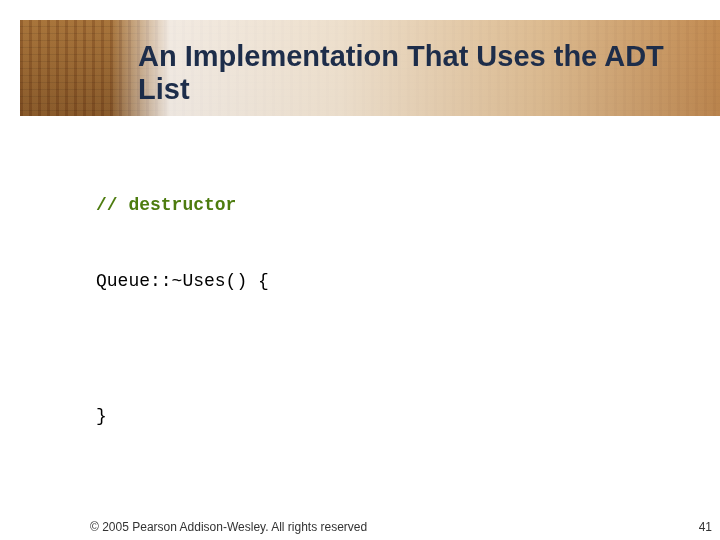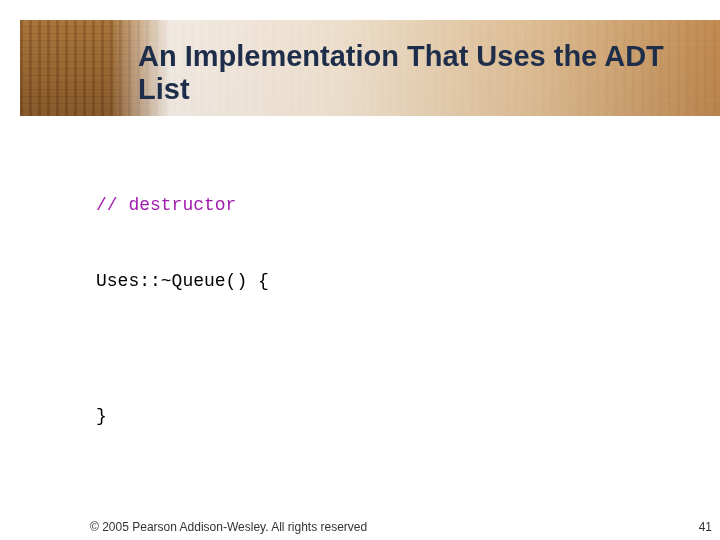--- a/index.html
+++ b/index.html
@@ -41,21 +41,21 @@
   .code {
     position: absolute;
     left: 56px; top: 118px;
     width: 620px;
     font-family: "Courier New", Courier, monospace;
     font-size: 18px;
     line-height: 1.05;
     color: #000;
     white-space: pre;
   }
-  .code .comment { color: #a21caf; font-weight: 400; }
+  .code .comment { color: #4d7c0f; font-weight: 700; }
   .code .row { display: block; }
   .code .spacer { display: block; height: 18px; }
 
   .copyright {
     position: absolute;
     left: 60px; bottom: 16px;
     font-size: 12px;
     color: #333;
   }
   .pagenum {
@@ -68,20 +68,20 @@
 </head>
 <body>
 
 <div class="slide">
   <div class="banner"></div>
 
   <div class="title">An Implementation That Uses the ADT List</div>
 
   <div class="code">
     <span class="row comment">// destructor</span>
-    <span class="row">Uses::~Queue() {</span>
+    <span class="row">Queue::~Uses() {</span>
     <span class="spacer"></span>
     <span class="row">}</span>
   </div>
 
   <div class="copyright">© 2005 Pearson Addison-Wesley. All rights reserved</div>
   <div class="pagenum">41</div>
 </div>
 
 </body></html>

